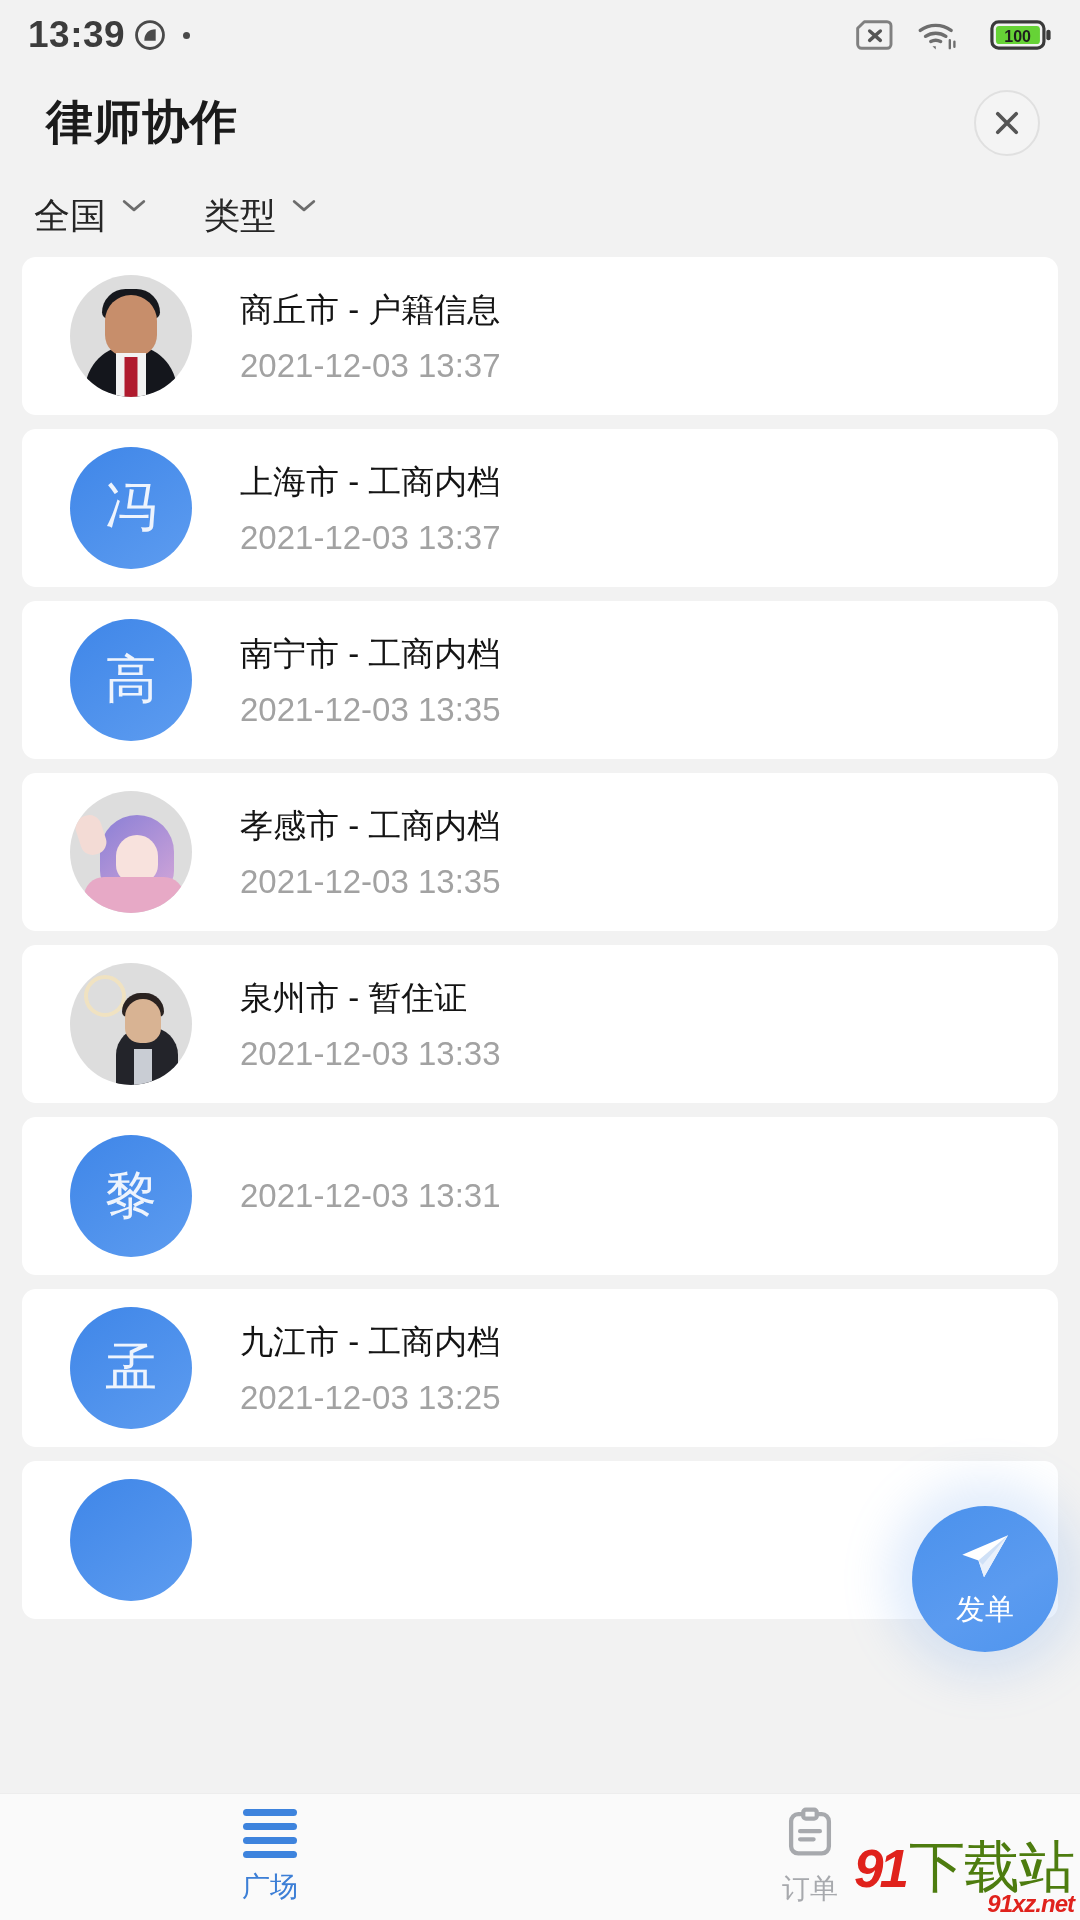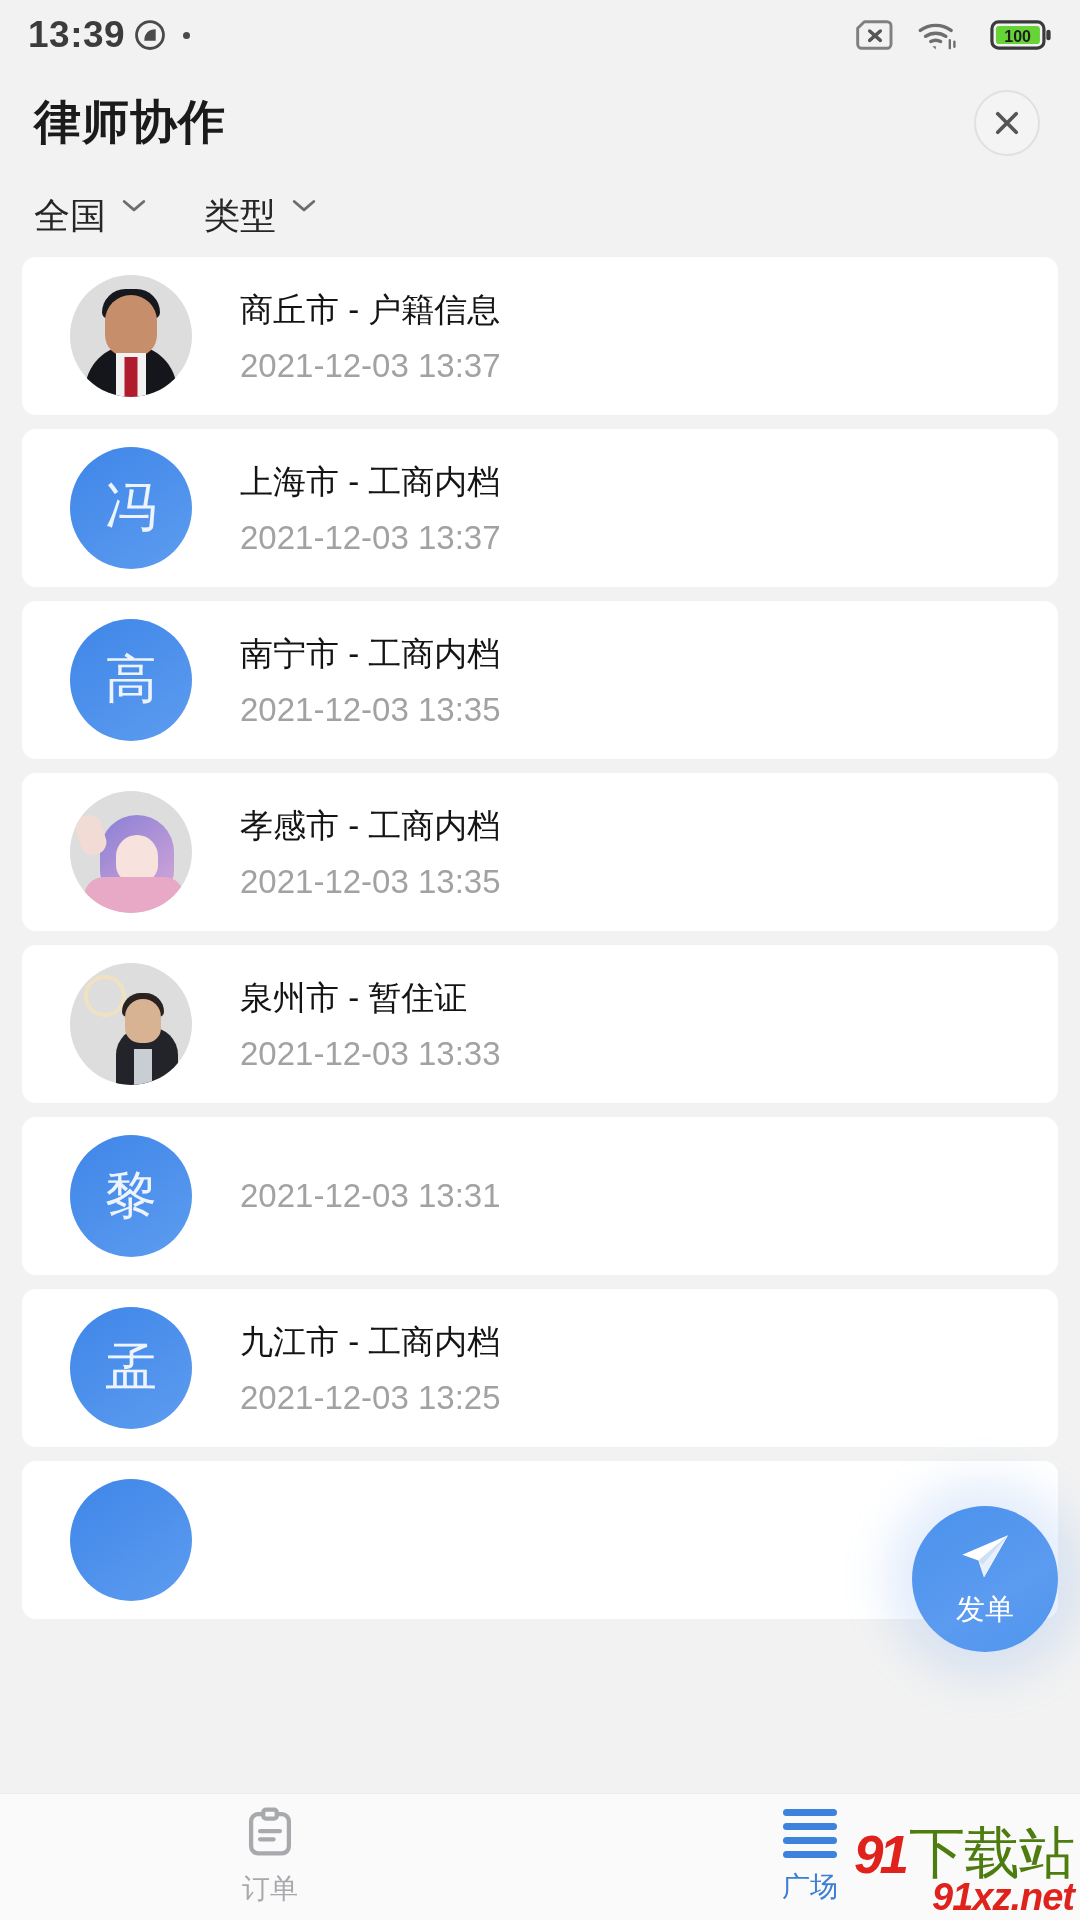--- a/index.html
+++ b/index.html
@@ -21,21 +21,21 @@
   .sb-left{ display:flex; align-items:center; gap:8px; flex:1; }
   .sb-time{ font-size:37px; font-weight:600; color:#3c3c3c; letter-spacing:0.5px; }
   .sb-dot{ width:7px; height:7px; border-radius:50%; background:#4a4a4a; margin-left:8px;}
   .sb-right{ display:flex; align-items:center; gap:22px; }
   .icon-svg{ display:block; }
 
   
   .header{
     height:105px;
     display:flex; align-items:center; justify-content:space-between;
-    padding:0 40px 0 34px;
+    padding:0 40px 0 46px;
     background:#f2f2f2;
     gap:8px;
   }
   .page-title{ font-size:47px; font-weight:700; color:#1b1b1b; letter-spacing:1px; }
   .close-btn{
     width:66px; height:66px; border-radius:50%;
     border:2px solid #e0e0e0;
     display:flex; align-items:center; justify-content:center;
     background:#f4f4f4;
   }
@@ -161,21 +161,21 @@
   
   .watermark{
     position:absolute; right:6px; bottom:4px;
     display:flex; flex-direction:column; align-items:flex-end;
     line-height:1;
   }
   .wm-top{ display:flex; align-items:flex-end; gap:4px; }
   .wm-91{ font-size:53px; font-weight:700; color:#e0221c; font-style:italic;
     letter-spacing:-4px; line-height:0.8;}
   .wm-cn{ font-size:56px; font-weight:400; color:#4d7c0f; line-height:0.82; letter-spacing:-1px;}
-  .wm-url{ font-size:38px; font-weight:900; color:#e0221c; font-style:italic;
+  .wm-url{ font-size:24px; font-weight:900; color:#e0221c; font-style:italic;
     letter-spacing:-1px; margin-top:2px; }
 </style>
 </head>
 <body>
 
 <div class="statusbar">
   <div class="sb-left">
     <span class="sb-time">13:39</span>
     <span>
       <svg class="icon-svg" width="34" height="34" viewBox="0 0 24 24">
@@ -331,39 +331,39 @@
     <svg class="icon-svg" width="62" height="58" viewBox="0 0 24 24">
       <path d="M21.5 3 L2.6 11.1 L9.3 13.4 L11.6 20.4 Z" fill="#ffffff"></path>
       <path d="M21.5 3 L9.3 13.4 L11.6 20.4 Z" fill="#e8f0fb"></path>
       <path d="M9.3 13.4 L21.5 3 L11.0 15.2 Z" fill="#cfe0f6"></path>
     </svg>
   </span>
   <span class="fab-label">发单</span>
 </div>
 
 <div class="bottomnav">
-  <div class="nav-item inactive">
-    <span>
-      <svg class="icon-svg" width="54" height="54" viewBox="0 0 24 24">
-        <rect x="3.6" y="3.6" width="16.8" height="17.5" rx="3.2" ry="3.2" fill="none" stroke="#a7a9ad" stroke-width="1.9"></rect>
-        <rect x="9" y="1.6" width="6" height="4" rx="1.2" ry="1.2" fill="#fafafa" stroke="#a7a9ad" stroke-width="1.9"></rect>
-        <path d="M7.6 11.2 H16.4 M7.6 14.8 H13.6" stroke="#a7a9ad" stroke-width="1.9" stroke-linecap="round"></path>
-      </svg>
-    </span>
-    <span class="nav-label">订单</span>
-  </div>
   <div class="nav-item active">
     <span class="listicon">
       <span></span>
         <span></span>
         <span></span>
         <span></span>
     </span>
     <span class="nav-label">广场</span>
   </div>
+  <div class="nav-item inactive">
+    <span>
+      <svg class="icon-svg" width="54" height="54" viewBox="0 0 24 24">
+        <rect x="3.6" y="3.6" width="16.8" height="17.5" rx="3.2" ry="3.2" fill="none" stroke="#a7a9ad" stroke-width="1.9"></rect>
+        <rect x="9" y="1.6" width="6" height="4" rx="1.2" ry="1.2" fill="#fafafa" stroke="#a7a9ad" stroke-width="1.9"></rect>
+        <path d="M7.6 11.2 H16.4 M7.6 14.8 H13.6" stroke="#a7a9ad" stroke-width="1.9" stroke-linecap="round"></path>
+      </svg>
+    </span>
+    <span class="nav-label">订单</span>
+  </div>
 </div>
 
 <div class="watermark">
   <div class="wm-top">
     <span class="wm-91">91</span>
     <span class="wm-cn">下载站</span>
   </div>
   <div class="wm-url">91xz.net</div>
 </div>
 

